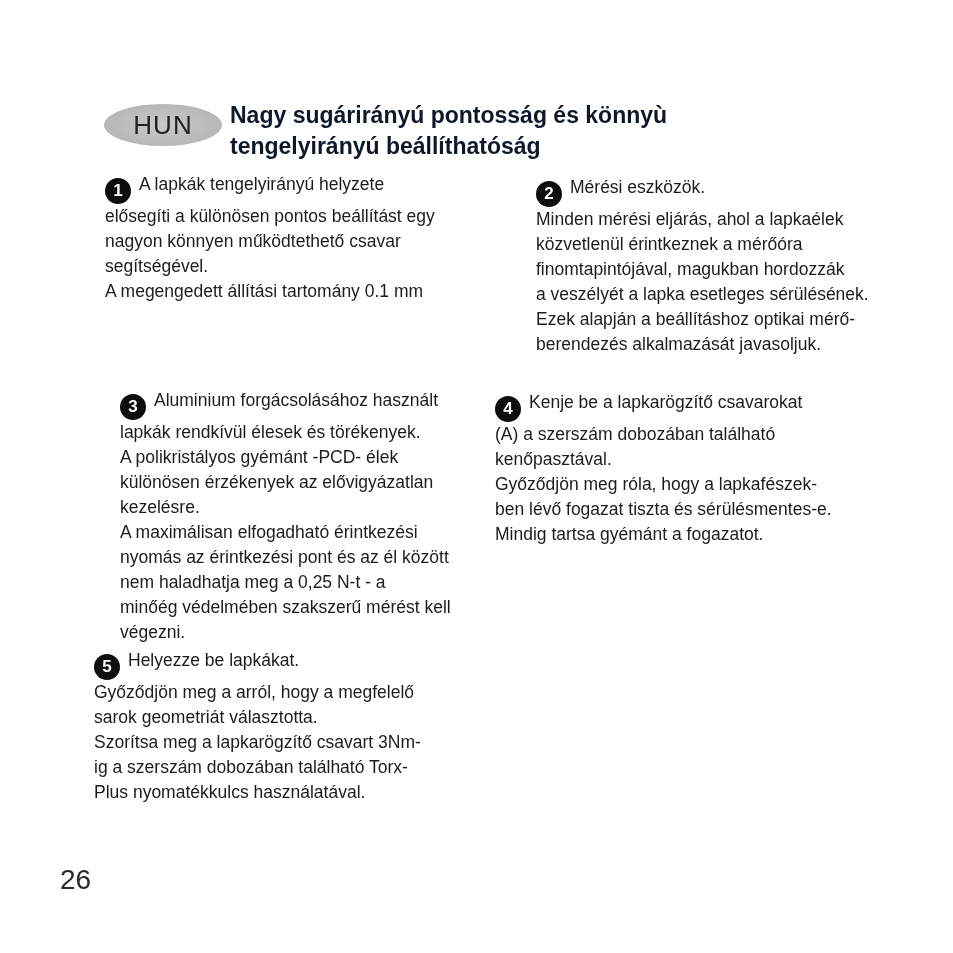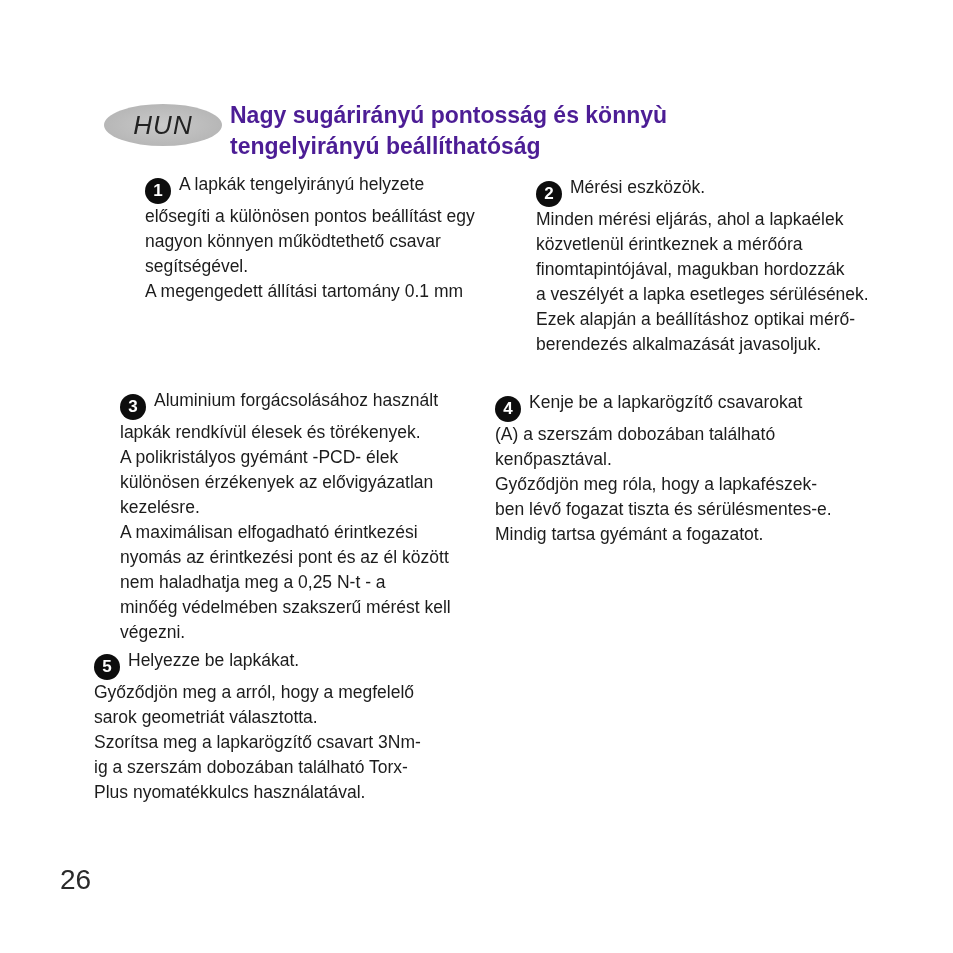--- a/index.html
+++ b/index.html
@@ -24,32 +24,31 @@
     width: 118px;
     height: 42px;
     background: radial-gradient(ellipse at center, #c9c9c9 0%, #b7b7b7 70%, #adadad 100%);
     border-radius: 50%;
     display: flex;
     align-items: center;
     justify-content: center;
     font-size: 26px;
     letter-spacing: 1px;
     color: #222222;
-    font-style: italic;
   }
 
   
   .page-title {
     left: 230px;
     top: 100px;
     width: 600px;
     font-size: 23px;
     font-weight: bold;
     line-height: 31px;
-    color: #4c1d95;
+    color: #0f172a;
     white-space: pre-line;
   }
 
   
   .section {
     font-size: 17.5px;
     line-height: 25px;
     color: #1c1c1c;
   }
   .section-text {
@@ -63,21 +62,21 @@
     background: #0d0d0d;
     color: #ffffff;
     font-size: 17px;
     font-weight: bold;
     text-align: center;
     line-height: 26px;
     margin-right: 8px;
     vertical-align: -6px;
   }
 
-  #section-1 { left: 105px; top: 172px; width: 382px; margin-left: 40px; }
+  #section-1 { left: 105px; top: 172px; width: 382px; }
   #section-2 { left: 495px; top: 175px; width: 405px; margin-left: 41px; }
   #section-3 { left: 120px; top: 388px; width: 382px; }
   #section-4 { left: 495px; top: 390px; width: 405px; }
   #section-5 { left: 94px; top: 648px; width: 382px; }
 
   
   .page-number {
     left: 60px;
     top: 864px;
     font-size: 28px;

